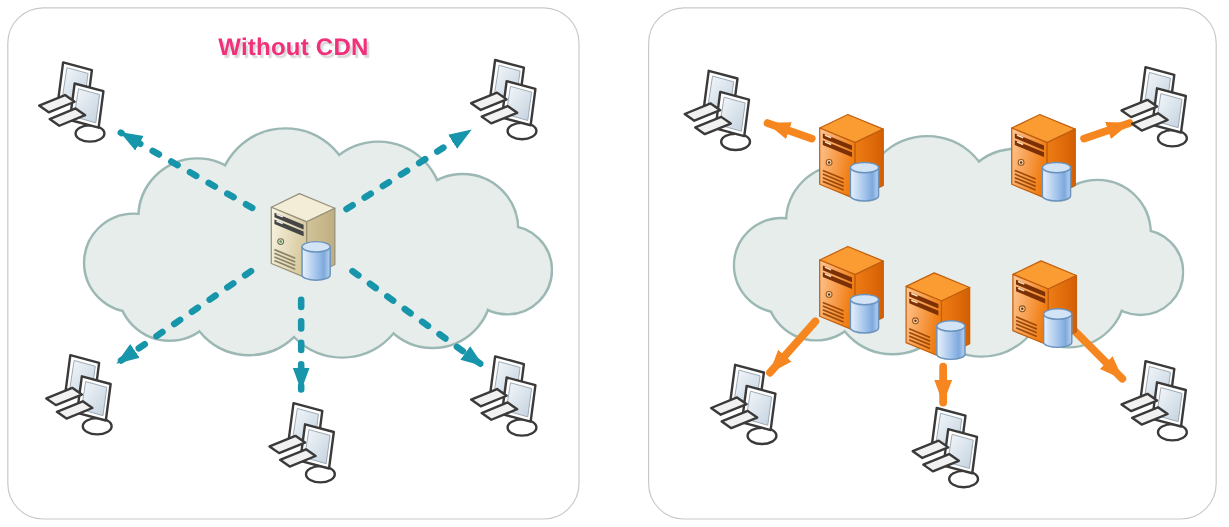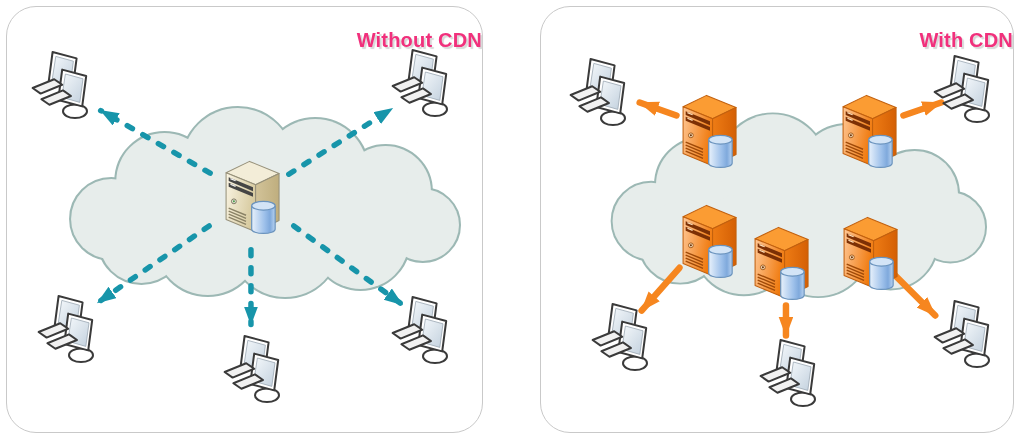--- a/index.html
+++ b/index.html
@@ -7,21 +7,21 @@
     position:relative;width:1024px;height:439px;background:#ffffff;overflow:hidden;
     font-family:"Liberation Sans",sans-serif;
   }
   .panel{
     position:absolute;top:6px;width:477px;height:427px;background:#ffffff;
     border:1.5px solid #c9c9c9;border-radius:30px;box-sizing:border-box;
   }
   #panel-left{left:6px;}
   #panel-right{left:540px;width:474px;}
   .panel-title{
-    position:absolute;top:22px;left:0;width:100%;margin:0;text-align:right;
+    position:absolute;top:22px;left:0;width:100%;margin:0;text-align:center;
     font-size:20px;font-weight:bold;color:#f1307c;letter-spacing:.2px;
     text-shadow:2px 2px 1px #d8d8d8;
   }
   .abs{position:absolute;}
   .cloud-stroke{fill:#e7edeb;stroke:#9cb8b4;stroke-width:4;}
   .cloud-fill{fill:#e7edeb;}
   .node{position:absolute;}
   .node svg{display:block;width:100%;height:100%;}
   .overlay{position:absolute;left:0;top:0;width:100%;height:100%;}
   .defs-holder{position:absolute;width:0;height:0;overflow:hidden;}
@@ -187,21 +187,20 @@
         </svg>
     </div>
     <div class="node" style="left:384px;top:287px;width:64px;height:78px">
       <svg viewBox="0 0 80 96">
           <use href="#clientIcon"></use>
         </svg>
     </div>
   </section>
 
   <section class="panel" id="panel-right">
-    <h2 class="panel-title">With CDN</h2>
 
     <svg class="abs" style="left:60px;top:91px;width:386px;height:202px" viewBox="0 0 400 210" preserveAspectRatio="none">
       <use href="#cloudBumps" class="cloud-stroke"></use>
       <use href="#cloudBumps" class="cloud-fill"></use>
     </svg>
 
     <svg class="overlay" viewBox="0 0 474 427">
       <g>
         <line class="orange-line" x1="136" y1="109" x2="99" y2="96" marker-end="url(#orangeHead)"></line>
         </g>

